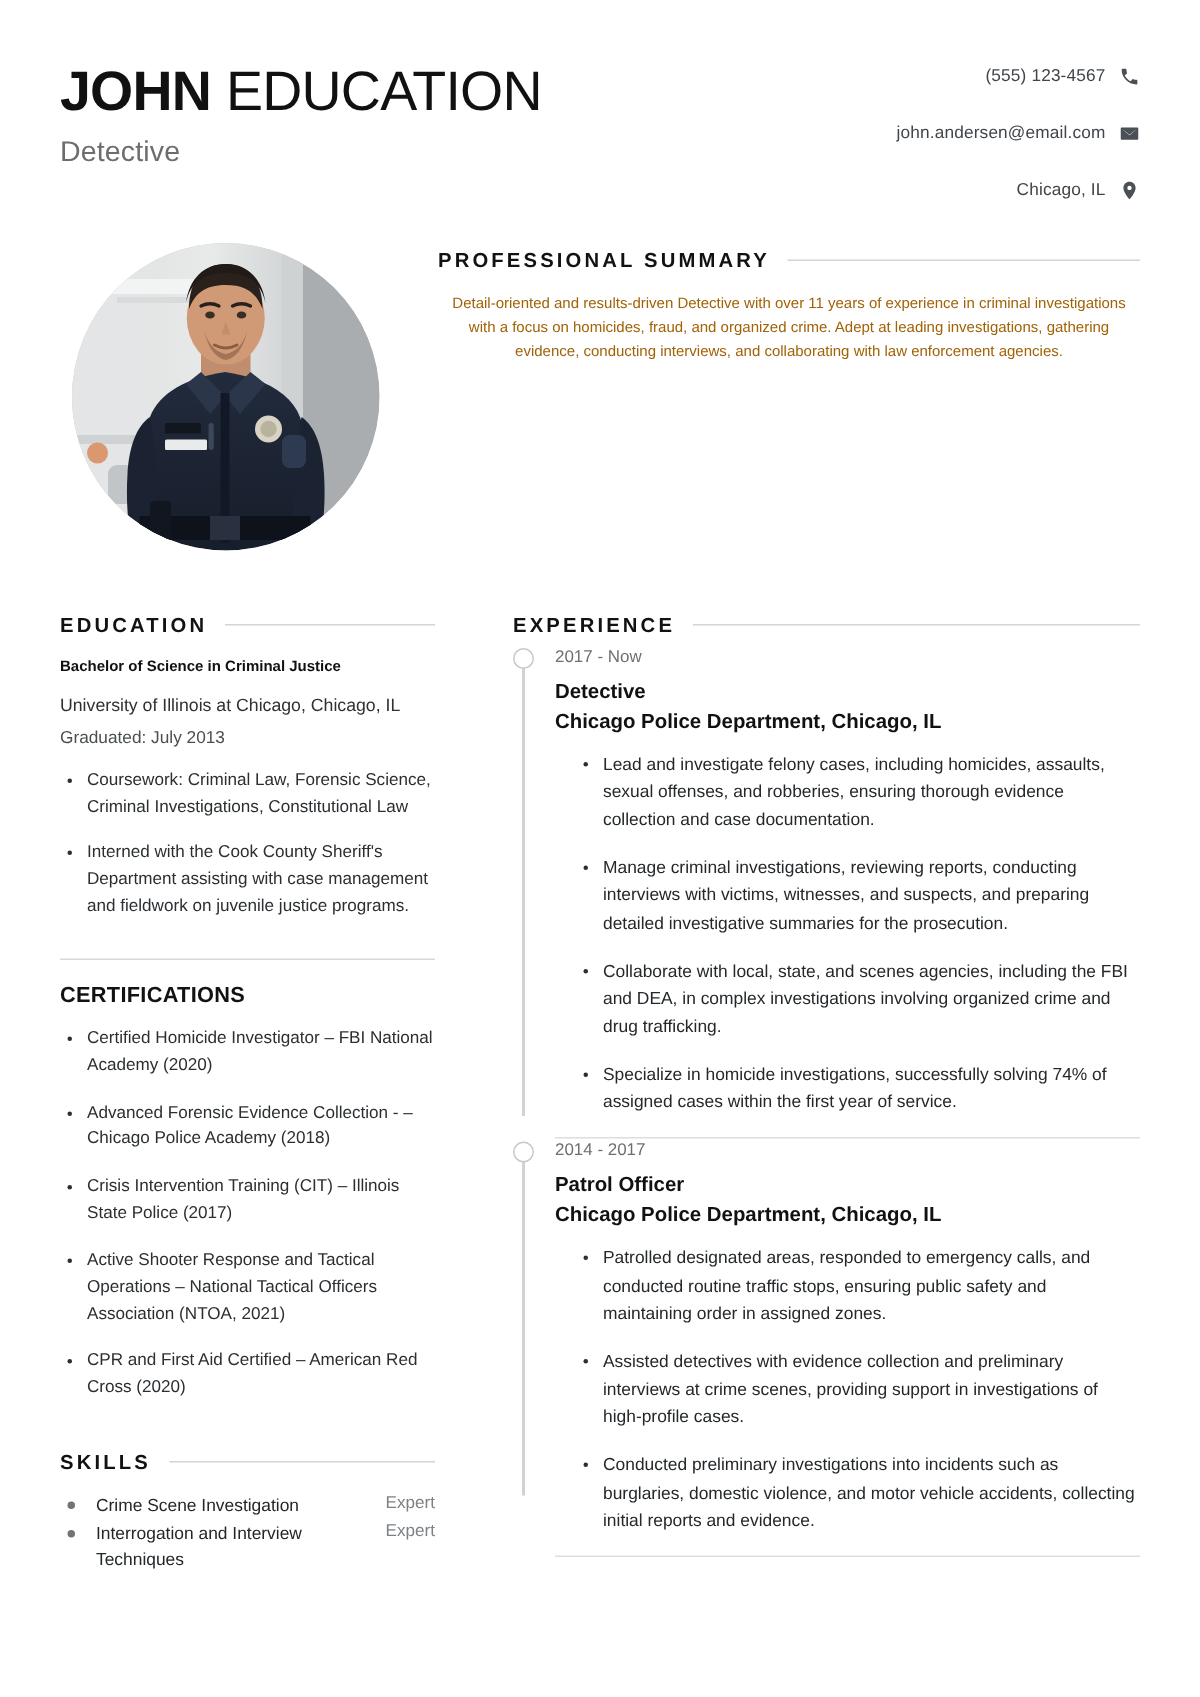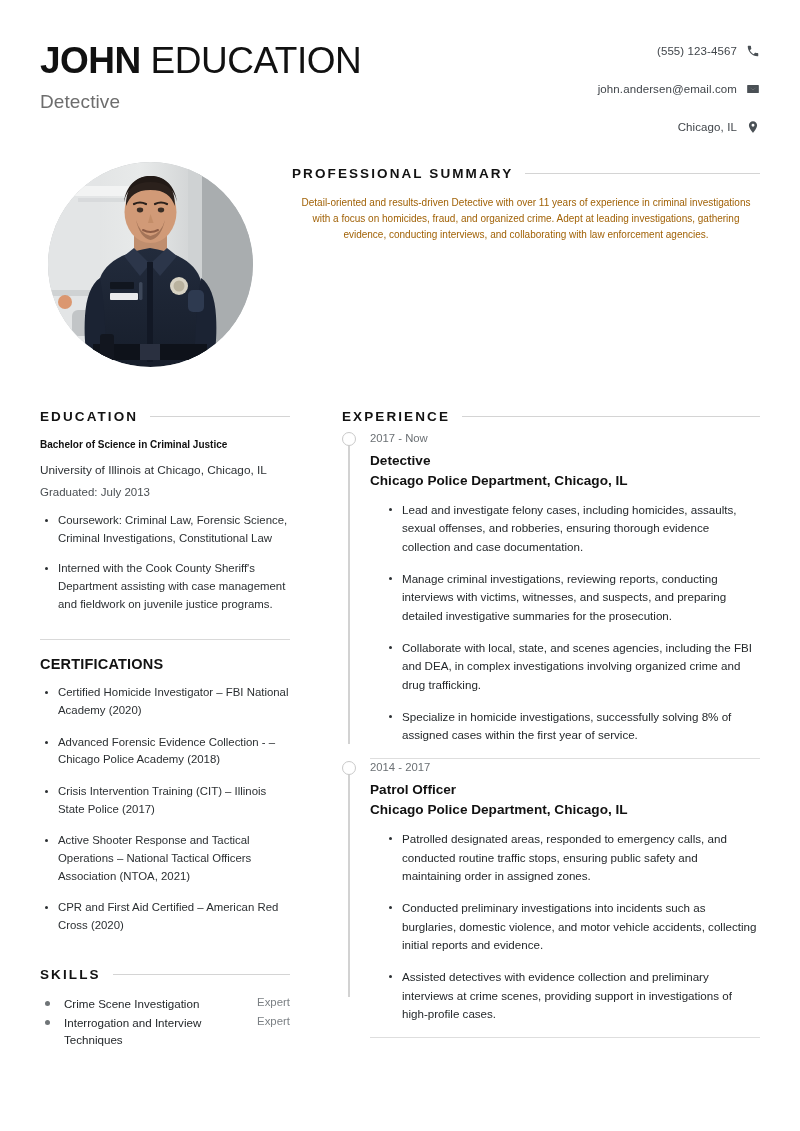--- a/index.html
+++ b/index.html
@@ -293,35 +293,35 @@
         <div class="exp-item">
           <span class="spine"></span>
           <span class="dot"></span>
           <div class="exp-dates">2017 - Now</div>
           <div class="exp-role">Detective</div>
           <div class="exp-company">Chicago Police Department, Chicago, IL</div>
           <ul class="bullets">
             <li>Lead and investigate felony cases, including homicides, assaults, sexual offenses, and robberies, ensuring thorough evidence collection and case documentation.</li>
             <li>Manage criminal investigations, reviewing reports, conducting interviews with victims, witnesses, and suspects, and preparing detailed investigative summaries for the prosecution.</li>
             <li>Collaborate with local, state, and scenes agencies, including the FBI and DEA, in complex investigations involving organized crime and drug trafficking.</li>
-            <li>Specialize in homicide investigations, successfully solving 8% of assigned cases within the first year of service.</li>
+            <li>Specialize in homicide investigations, successfully solving 74% of assigned cases within the first year of service.</li>
           </ul>
         </div>
         <div class="exp-sep"></div>
 
         <div class="exp-item last">
           <span class="spine"></span>
           <span class="dot"></span>
           <div class="exp-dates">2014 - 2017</div>
           <div class="exp-role">Patrol Officer</div>
           <div class="exp-company">Chicago Police Department, Chicago, IL</div>
           <ul class="bullets">
             <li>Patrolled designated areas, responded to emergency calls, and conducted routine traffic stops, ensuring public safety and maintaining order in assigned zones.</li>
+            <li>Assisted detectives with evidence collection and preliminary interviews at crime scenes, providing support in investigations of high-profile cases.</li>
             <li>Conducted preliminary investigations into incidents such as burglaries, domestic violence, and motor vehicle accidents, collecting initial reports and evidence.</li>
-            <li>Assisted detectives with evidence collection and preliminary interviews at crime scenes, providing support in investigations of high-profile cases.</li>
           </ul>
         </div>
         <div class="exp-sep"></div>
 
       </div>
     </div>
 
   </div>
 </div>
 

